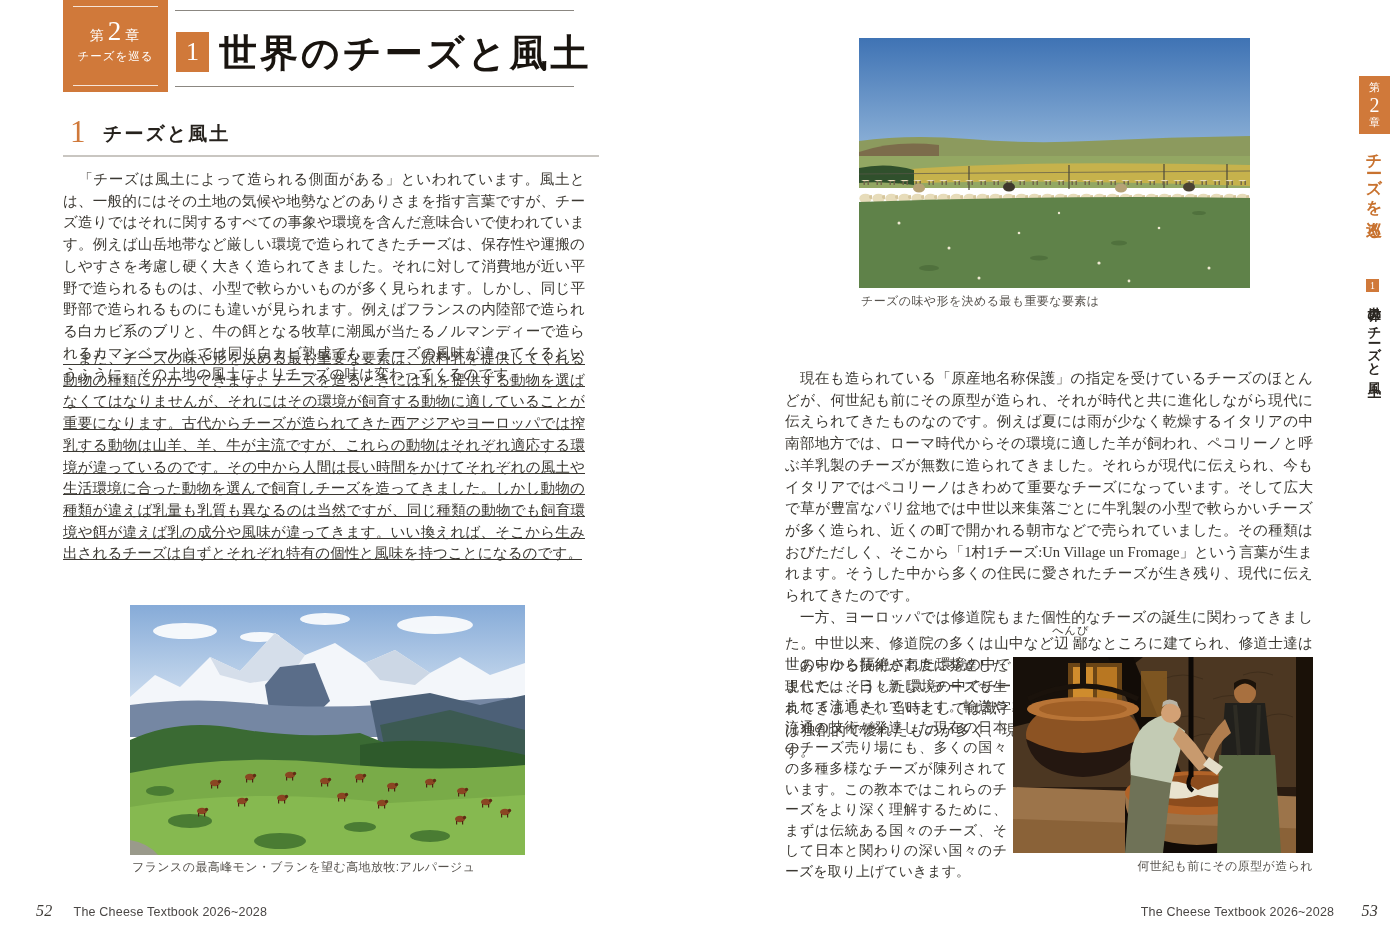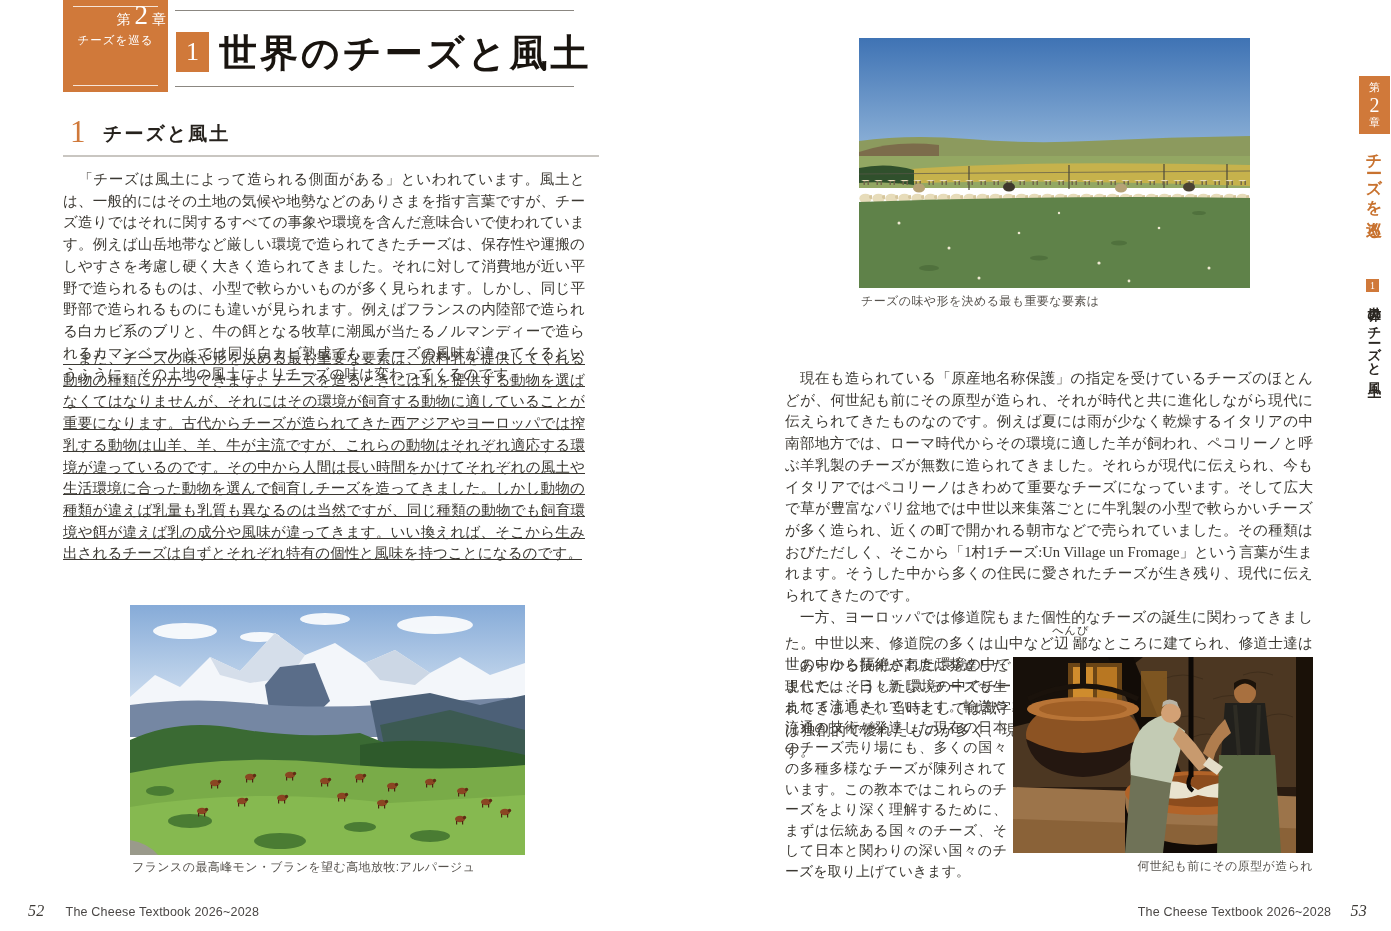--- a/index.html
+++ b/index.html
@@ -6,21 +6,21 @@
   html,body { background:#ffffff; }
   body { width:1391px; height:931px; position:relative; overflow:hidden;
          font-family:"Liberation Serif","DejaVu Serif",serif; }
   .abs { position:absolute; }
 
   
   .chapter-box { left:63px; top:0; width:105px; height:92px; background:#d0793a;
                  color:#fff; text-align:center; font-family:"Liberation Serif","DejaVu Serif",serif; }
   .cb-rule { position:absolute; left:10px; right:10px; height:1px; background:rgba(255,255,255,.8); }
   .cb-rule.top { top:6px; } .cb-rule.bottom { bottom:6px; }
-  .cb-line1 { font-size:14px; letter-spacing:2px;text-align:right; }
+  .cb-line1 { margin-top:16px; font-size:14px; letter-spacing:2px; }
   .cb-line1 .cb-num { font-size:27px; margin:0 2px; font-style:normal; }
   .cb-line2 { margin-top:2px; font-size:11.5px; letter-spacing:1px;
               font-family:"Liberation Sans","DejaVu Sans",sans-serif; }
 
   
   .title-rule { left:175px; width:399px; height:1px; background:#8b8781; }
   .title-badge { left:176px; top:32px; width:33px; height:40px; background:#d0793a; color:#fff;
                  font-size:26px; display:flex; align-items:center; justify-content:center; }
   .page-title { left:219px; top:28px; font-size:38px; font-weight:600; letter-spacing:3px; color:#19140f; }
 
@@ -34,21 +34,21 @@
   .body-text p { margin:0; }
   ruby rt { font-size:11px; color:#3b3832; letter-spacing:1px; }
   .col-text { font-size:14px; line-height:20.6px; color:#3b3832; text-align:justify; }
 
   
   .caption { font-family:"Liberation Sans","DejaVu Sans",sans-serif; font-size:12px;
              color:#57534e; letter-spacing:.4px; }
   .footer { font-family:"Liberation Sans","DejaVu Sans",sans-serif; font-size:12.5px;
             color:#4a4745; letter-spacing:.2px; }
   .pagenum { font-family:"Liberation Serif","DejaVu Serif",serif; font-style:italic;
-             font-size:16px; color:#3d3a36; }
+             font-size:16px; color:#3d3a36;margin-left:8px; }
 
   
   .photo { display:block; }
 
   
   .side-chapter-box { left:1359px; top:76px; width:31px; height:58px; background:#d0793a; color:#fff;
                       display:flex; flex-direction:column; align-items:center; justify-content:center; }
   .side-chapter-box .scb-ch { font-size:11px; line-height:13px; }
   .side-chapter-box .scb-num { font-size:20px; line-height:22px; }
   .v-text { writing-mode:vertical-rl; text-orientation:upright; }
@@ -252,21 +252,21 @@
   <path d="M212 46 L252 46 258 100 208 100 Z" fill="#21201c"></path>
   <path d="M206 98 L262 98 268 196 204 196 Z" fill="#5d6b45"></path>
   <line x1="222" y1="48" x2="226" y2="98" stroke="#2e2c24" stroke-width="4"></line>
   <line x1="246" y1="48" x2="244" y2="98" stroke="#2e2c24" stroke-width="4"></line>
   <path d="M212 62 Q196 78 190 96 l10 8 Q204 86 218 76 Z" fill="#b07d4e"></path>
   <path d="M196 100 l14 10 -6 8 -14 -10 Z" fill="#e4ddc8"></path>
   <rect x="283" y="0" width="17" height="196" fill="#1a1108"></rect>
 </svg>
 <div class="abs caption" style="left:1013px; top:858px; width:300px; text-align:right;">何世紀も前にその原型が造られ</div>
 
-<div class="abs footer" style="right:24px; top:902px; text-align:center;">
+<div class="abs footer" style="right:13px; top:902px; text-align:center;">
   <span>The Cheese Textbook 2026~2028</span>
   <span style="display:inline-block; width:12px;"></span>
   <span class="pagenum">53</span>
 </div>
 
 <div class="abs side-chapter-box">
   <span class="scb-ch">第</span>
   <span class="scb-num">2</span>
   <span class="scb-ch">章</span>
 </div>

